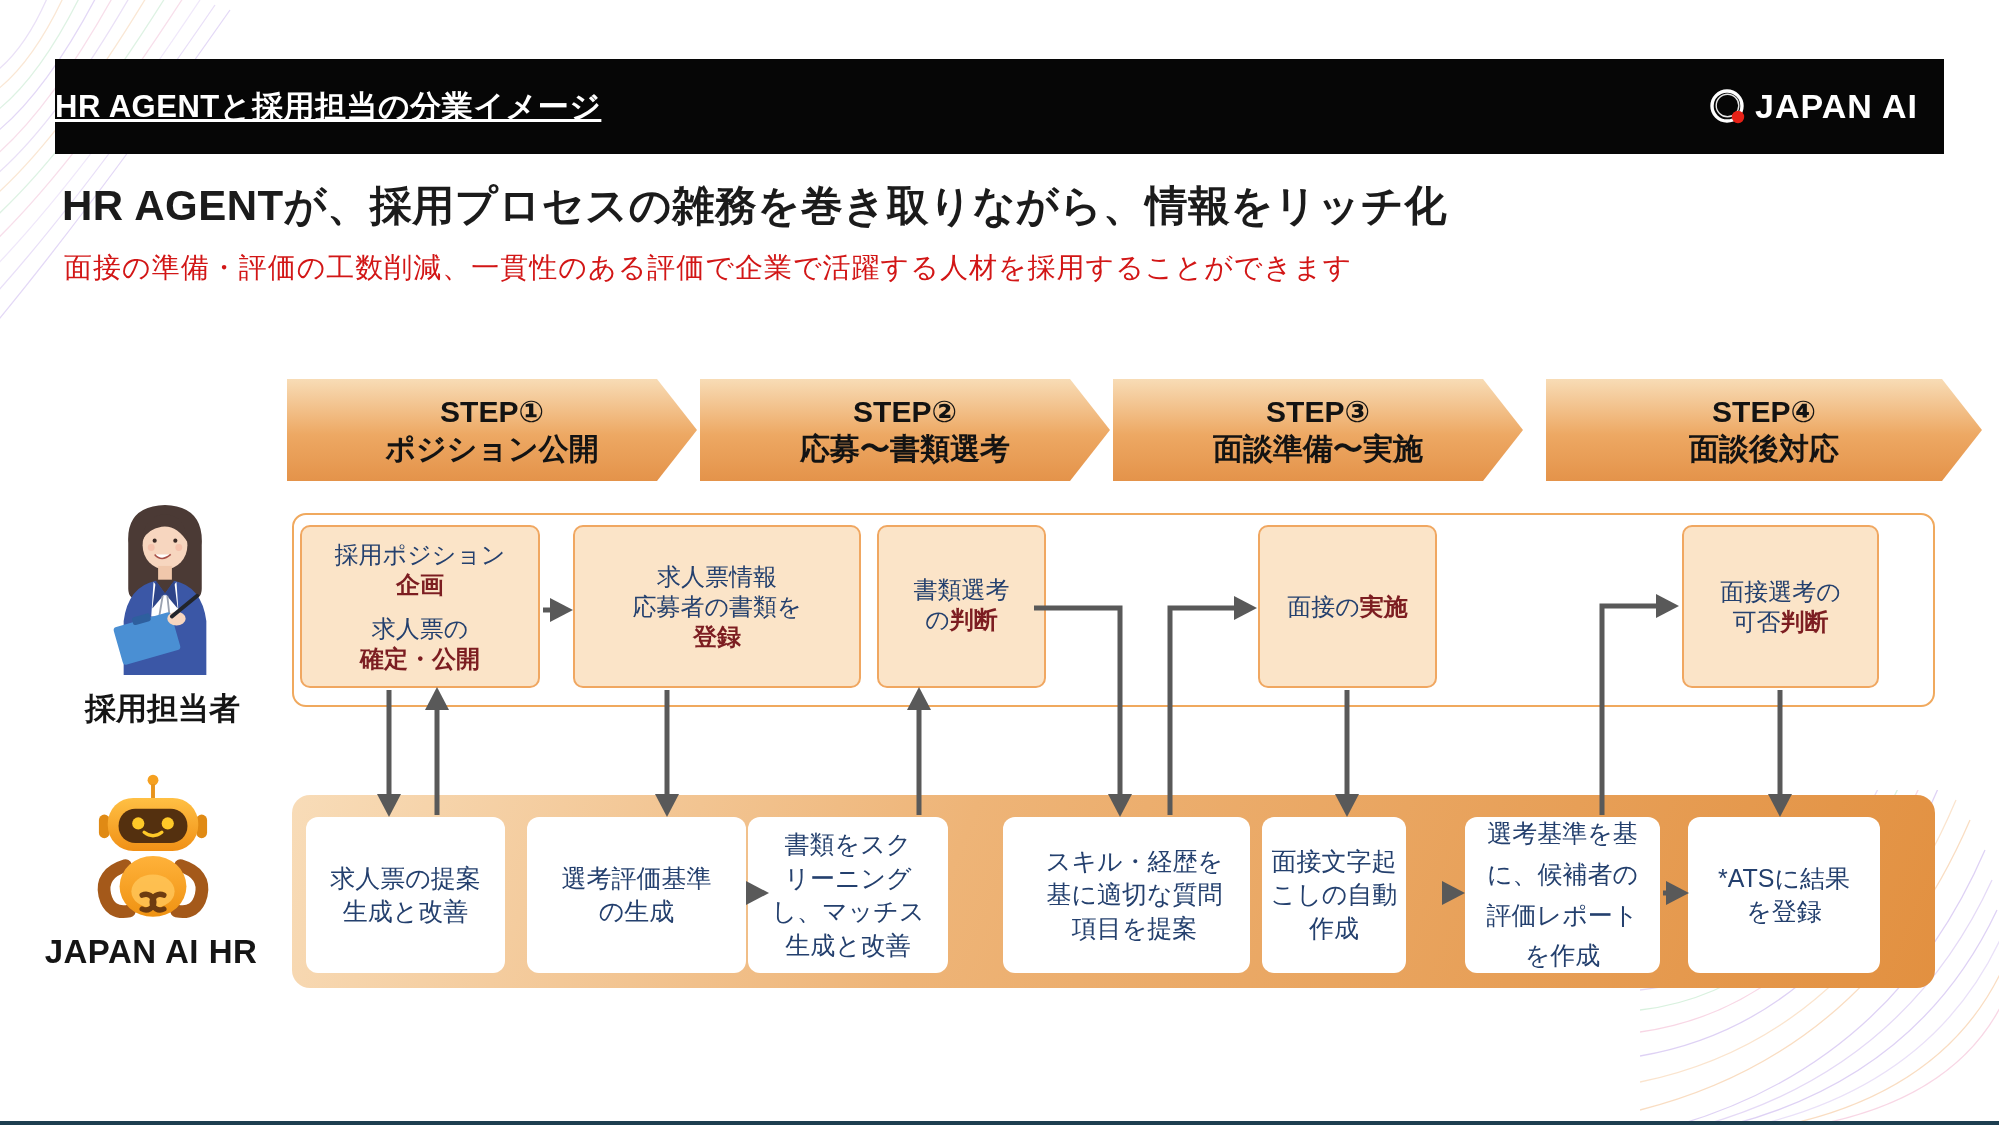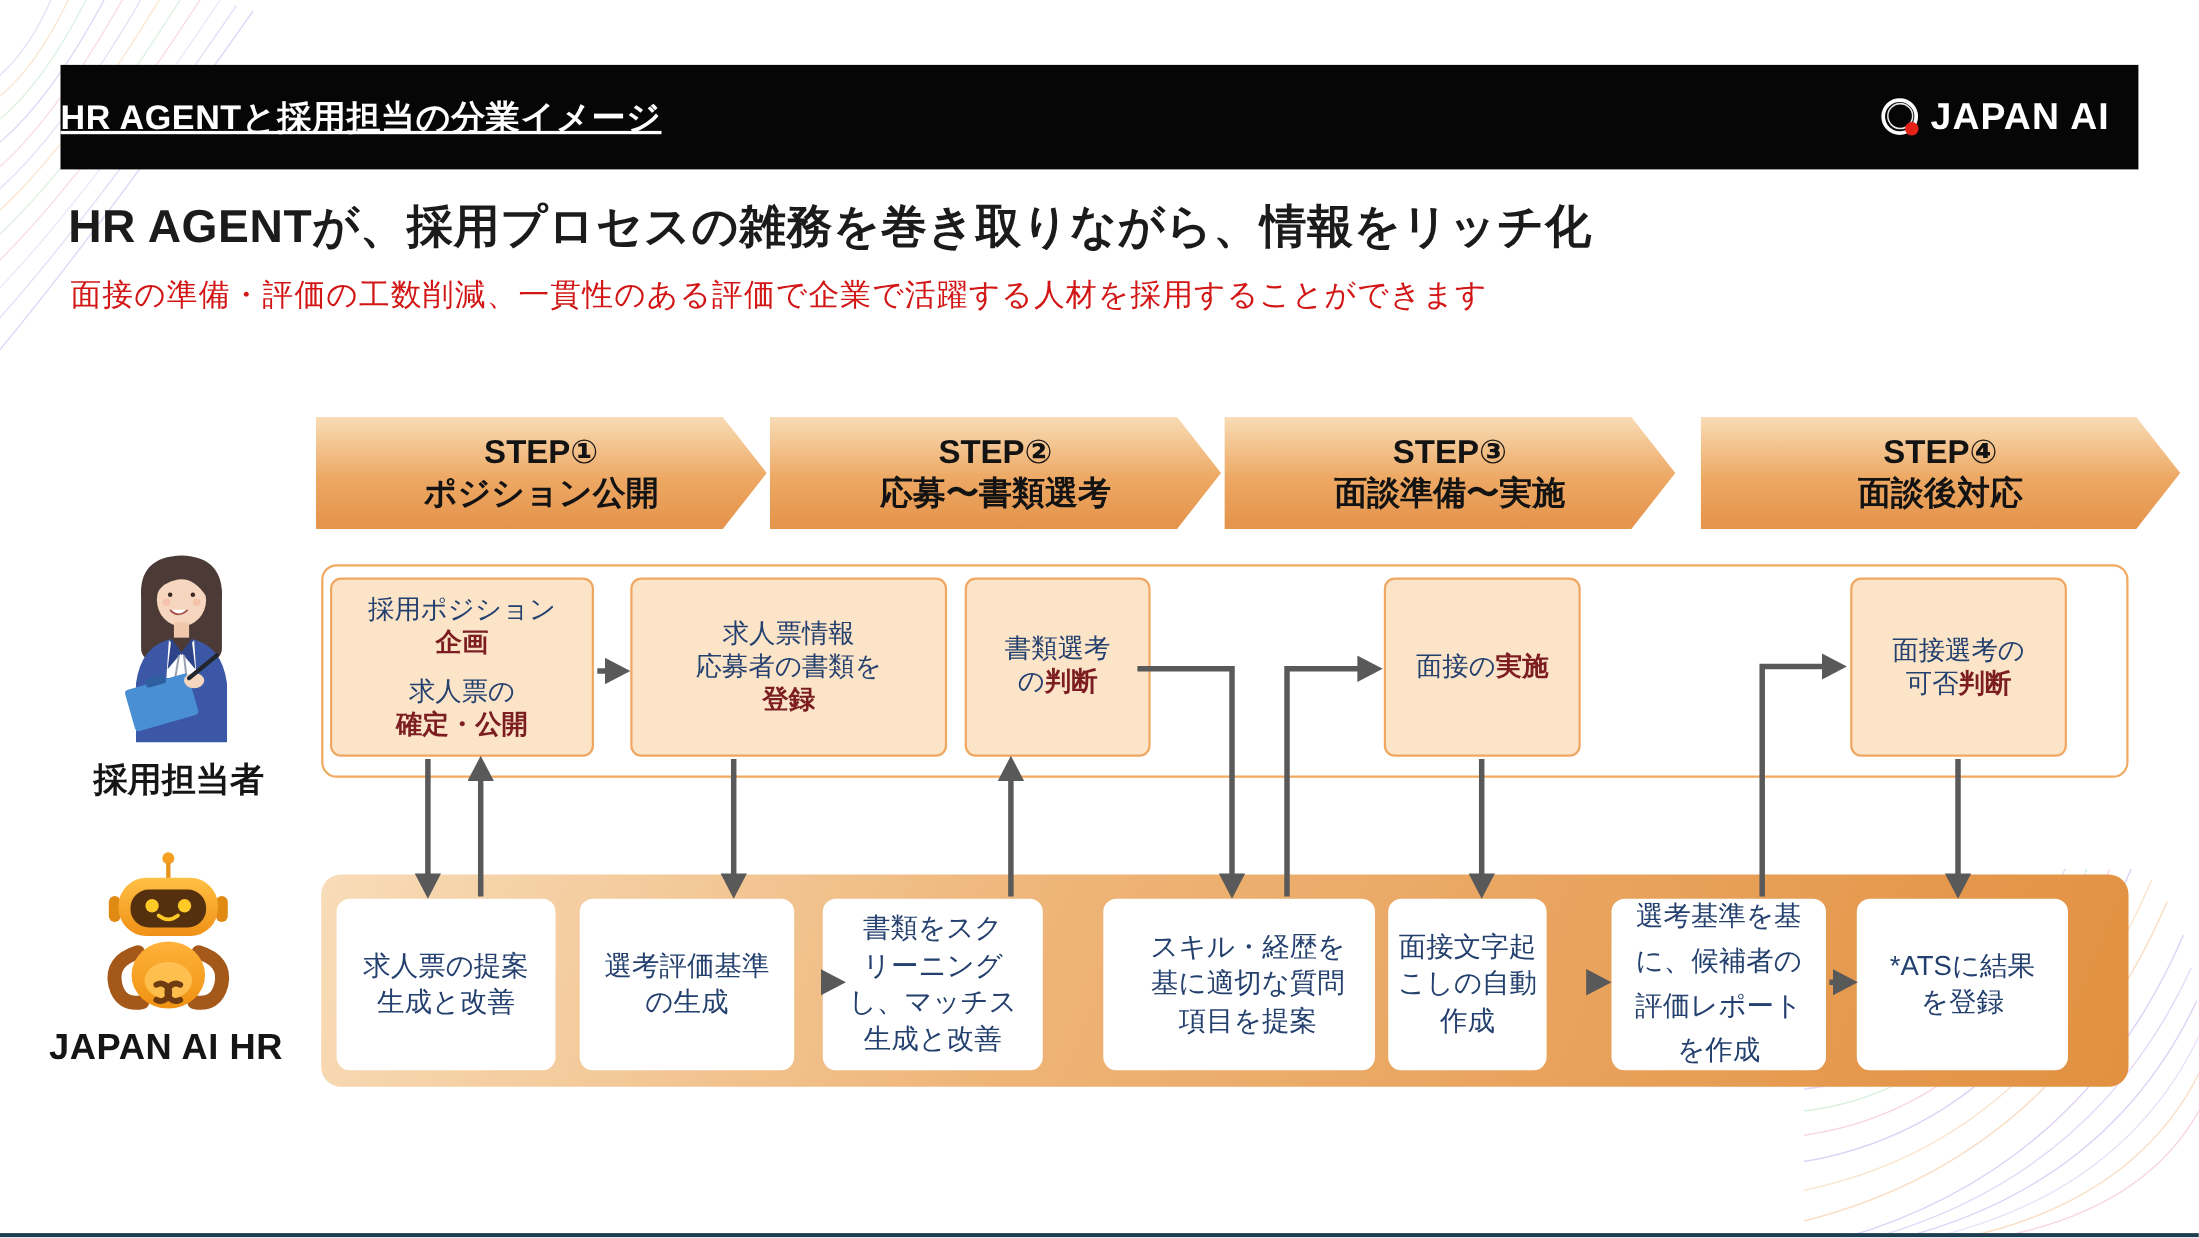--- a/index.html
+++ b/index.html
@@ -205,21 +205,21 @@
   <div class="abs tbox" style="left:1682px;width:197px;">
       <div class="line"><span>面接選考の</span></div>
       <div class="line"><span>可否</span><span class="emph">判断</span></div>
     </div>
 
   <div class="abs ai-lane"></div>
   <div class="abs bbox" style="left:306px;width:199px;">
       <div class="line">求人票の提案</div>
       <div class="line">生成と改善</div>
     </div>
-  <div class="abs bbox" style="left:527px;width:195px;">
+  <div class="abs bbox" style="left:527px;width:219px;">
       <div class="line">選考評価基準</div>
       <div class="line">の生成</div>
     </div>
   <div class="abs bbox" style="left:748px;width:200px;">
       <div class="line">書類をスク</div>
       <div class="line">リーニング</div>
       <div class="line">し、マッチス</div>
       <div class="line">生成と改善</div>
     </div>
   <div class="abs bbox" style="left:1003px;width:231px;padding-left:16px;">

